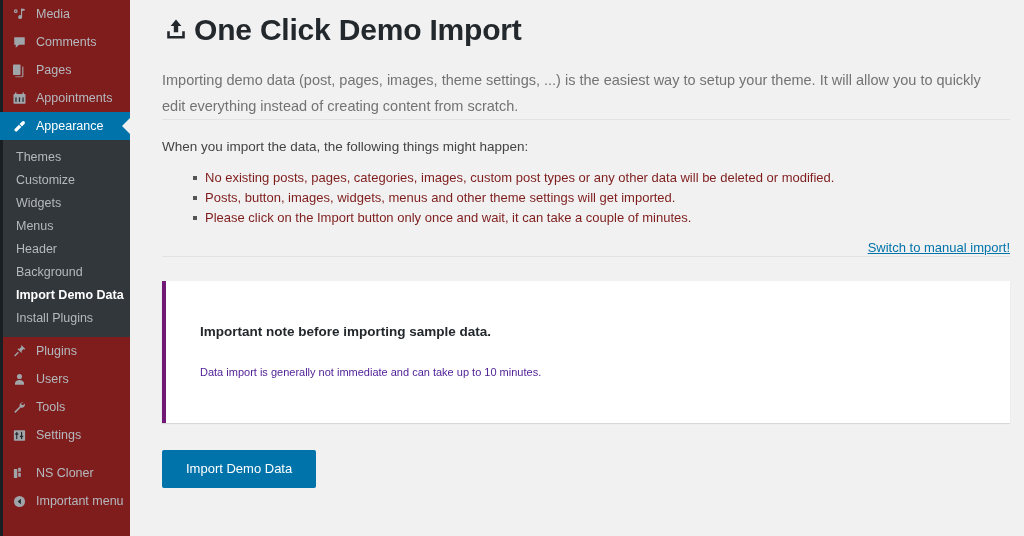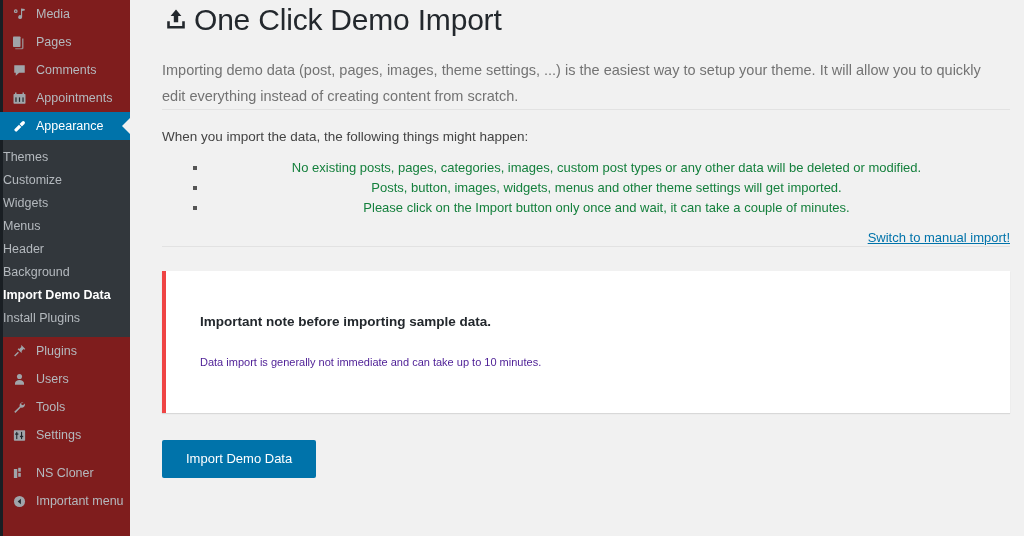--- a/index.html
+++ b/index.html
@@ -76,21 +76,21 @@
     border-color: transparent #f1f1f1 transparent transparent;
   }
 
   
   .submenu {
     background: #32373c;
     padding: 6px 0 7px 0;
   }
   .submenu-item {
     display: block;
-    padding: 3px 0 3px 3px;
+    padding: 3px 0 3px 16px;
     font-size: 12.5px;
     color: #b4b9be;
     line-height: 17px;
     cursor: pointer;
     white-space: nowrap;
   }
   .submenu-item.active {
     color: #fff;
     font-weight: bold;
   }
@@ -102,22 +102,23 @@
     flex: 1;
     padding: 0 16px 0 32px;
     position: relative;
     overflow: hidden;
   }
 
   .page-title {
     display: flex;
     align-items: center;
     font-size: 30px;
-    font-weight: normal;
+    font-weight: bold;
     color: #23282d;
+    padding-top: 10px;
     line-height: 1.3;
     letter-spacing: -0.2px;
   }
   .upload-icon {
     width: 28px;
     height: 30px;
     margin-right: 4px;
     flex: 0 0 28px;
     display: flex;
     align-items: center;
@@ -149,25 +150,24 @@
     line-height: 20px;
   }
 
   ul.bullets {
     margin-top: 11px;
     padding-left: 31px;
     list-style: none;
   }
   ul.bullets li {
     font-size: 13px;
-    color: #15803d;
+    color: #7f1d1d;
     line-height: 20px;
     position: relative;
     padding-left: 12px;
-    text-align: center;
   }
   ul.bullets li::before {
     content: "";
     position: absolute;
     left: 0;
     top: 8px;
     width: 4px;
     height: 4px;
     background: #555;
   }
@@ -183,21 +183,21 @@
     text-decoration: underline;
     cursor: pointer;
   }
 
   
   .notice {
     margin-top: 24px;
     width: 848px;
     height: 142px;
     background: #fff;
-    border-left: 4px solid #ef4444;
+    border-left: 4px solid #701a75;
     box-shadow: 0 1px 1px 0 rgba(0,0,0,.1);
     padding: 0 14px 0 34px;
     display: flex;
     flex-direction: column;
     justify-content: center;
   }
   .notice-title {
     font-size: 13.5px;
     font-weight: bold;
     color: #23282d;
@@ -239,35 +239,35 @@
           <path d="M12 2v9.1a2.6 2.6 0 101.5 2.3V5.4l3.5-.9V2.6L12 2z"></path>
           <path d="M2 10.5h6.5V12H2zM2 13h5v1.5H2zM2 15.5h5V17H2z" opacity="0"></path>
           <path d="M2.2 2.2h6.6v1.2H2.2z" opacity="0"></path>
         </svg>
       </span>
       <span class="lbl">Media</span>
     </div>
 
     <div class="menu-item">
       <span class="ic">
+        <svg width="15" height="15" viewBox="0 0 20 20" fill="currentColor">
+          <path d="M3 3h14v10H9.5L5 17v-4H3z"></path>
+        </svg>
+      </span>
+      <span class="lbl">Comments</span>
+    </div>
+
+    <div class="menu-item">
+      <span class="ic">
         <svg width="14" height="15" viewBox="0 0 18 20" fill="currentColor">
           <rect x="1" y="2" width="10" height="14" rx="1"></rect>
           <path d="M13 4.5v12.2a1 1 0 01-1 1H4v1.3h9a2 2 0 002-2V4.5h-2z" opacity=".75"></path>
         </svg>
       </span>
       <span class="lbl">Pages</span>
-    </div>
-
-    <div class="menu-item">
-      <span class="ic">
-        <svg width="15" height="15" viewBox="0 0 20 20" fill="currentColor">
-          <path d="M3 3h14v10H9.5L5 17v-4H3z"></path>
-        </svg>
-      </span>
-      <span class="lbl">Comments</span>
     </div>
 
     <div class="menu-item">
       <span class="ic">
         <svg width="15" height="15" viewBox="0 0 20 20" fill="currentColor">
           <rect x="2" y="4" width="16" height="13" rx="1"></rect>
           <rect x="4" y="2" width="2" height="3.2"></rect>
           <rect x="14" y="2" width="2" height="3.2"></rect>
           <rect x="4.5" y="8.5" width="1.6" height="6" fill="#23282d"></rect>
           <rect x="9.2" y="8.5" width="1.6" height="6" fill="#23282d"></rect>

